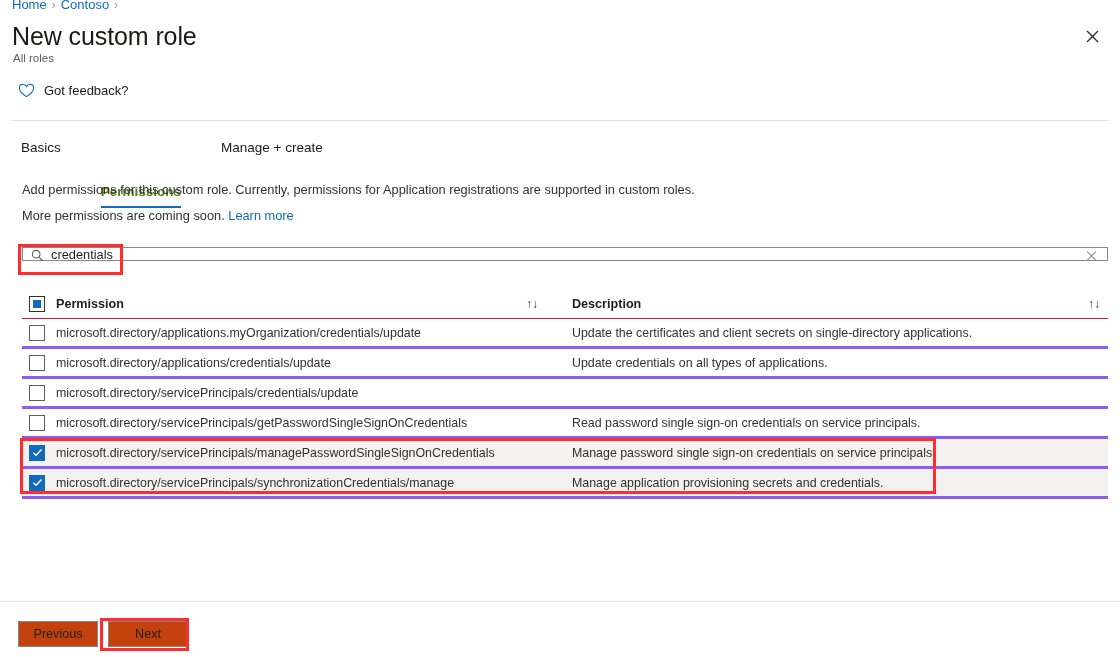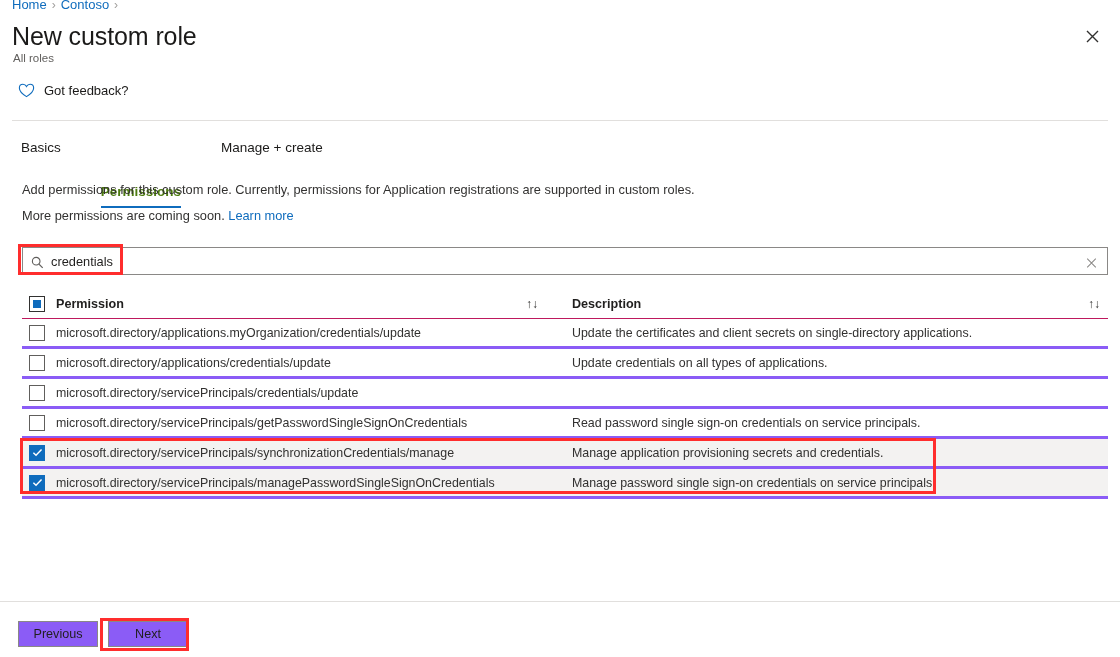--- a/index.html
+++ b/index.html
@@ -76,21 +76,21 @@
   .desc {
     position: absolute; left: 22px; top: 177px;
     width: 700px; font-size: 12.8px; line-height: 26px;
     color: #323130;
   }
   .desc a { color: #0f6cbd; text-decoration: none; cursor: pointer; }
 
   
   .search-wrap { position: absolute; left: 22px; top: 247px; width: 1086px; height: 26px; }
   .search-box {
-    width: 100%; height: 28px;
+    width: 100%; height: 14px;
     border: 1px solid #8a8886; background: #fff;
     display: flex; align-items: center;
     position: relative;
   }
   .search-icon { margin-left: 8px; width: 13px; height: 13px; flex: none; color: #605e5c; }
   .search-input {
     border: none; outline: none; background: transparent;
     font-family: "Liberation Sans", sans-serif;
     font-size: 12.8px; color: #201f1e;
     margin-left: 7px; flex: 1 1 auto; height: 22px; padding: 0;
@@ -141,21 +141,21 @@
   .sort-right {
     position: absolute; right: 8px; top: 50%; transform: translateY(-50%);
     display: flex; align-items: center; cursor: pointer; color: #323130;
   }
   .sortglyph { font-size: 12px; line-height: 12px; }
 
   
   .footer { position: absolute; left: 18px; top: 621px; display: flex; gap: 10px; }
   .btn {
     min-width: 80px; height: 26px; padding: 0 14px;
-    border: 1px solid #8a8886; background: #8b5cf6;
+    border: 1px solid #8a8886; background: #c2410c;
     font-family: "Liberation Sans", sans-serif;
     font-size: 12.6px; color: #201f1e; cursor: pointer;
     display: flex; align-items: center; justify-content: center;
   }
 
   
   .annot {
     position: absolute; border: 3px solid #ff2d2d;
     pointer-events: none; z-index: 30;
   }
@@ -279,36 +279,36 @@
     </div>
 
     <div class="trow selected">
       <div class="cb-cell">
         <div class="cb checked">
           <svg class="tick" viewBox="0 0 12 12" aria-hidden="true">
               <path d="M1.5 6.2 L4.4 9 L10.4 2.8" fill="none" stroke="#fff" stroke-width="1.6"></path>
             </svg>
         </div>
       </div>
-      <div class="col-perm">microsoft.directory/servicePrincipals/synchronizationCredentials/manage</div>
-      <div class="sort-cell"></div>
-      <div class="col-desc">Manage application provisioning secrets and credentials.</div>
+      <div class="col-perm">microsoft.directory/servicePrincipals/managePasswordSingleSignOnCredentials</div>
+      <div class="sort-cell"></div>
+      <div class="col-desc">Manage password single sign-on credentials on service principals.</div>
     </div>
 
     <div class="trow selected">
       <div class="cb-cell">
         <div class="cb checked">
           <svg class="tick" viewBox="0 0 12 12" aria-hidden="true">
               <path d="M1.5 6.2 L4.4 9 L10.4 2.8" fill="none" stroke="#fff" stroke-width="1.6"></path>
             </svg>
         </div>
       </div>
-      <div class="col-perm">microsoft.directory/servicePrincipals/managePasswordSingleSignOnCredentials</div>
-      <div class="sort-cell"></div>
-      <div class="col-desc">Manage password single sign-on credentials on service principals.</div>
+      <div class="col-perm">microsoft.directory/servicePrincipals/synchronizationCredentials/manage</div>
+      <div class="sort-cell"></div>
+      <div class="col-desc">Manage application provisioning secrets and credentials.</div>
     </div>
 
   </div>
 
   <div class="rule rule-footer"></div>
 
   <div class="footer">
     <button class="btn">Previous</button>
     <button class="btn">Next</button>
   </div>

